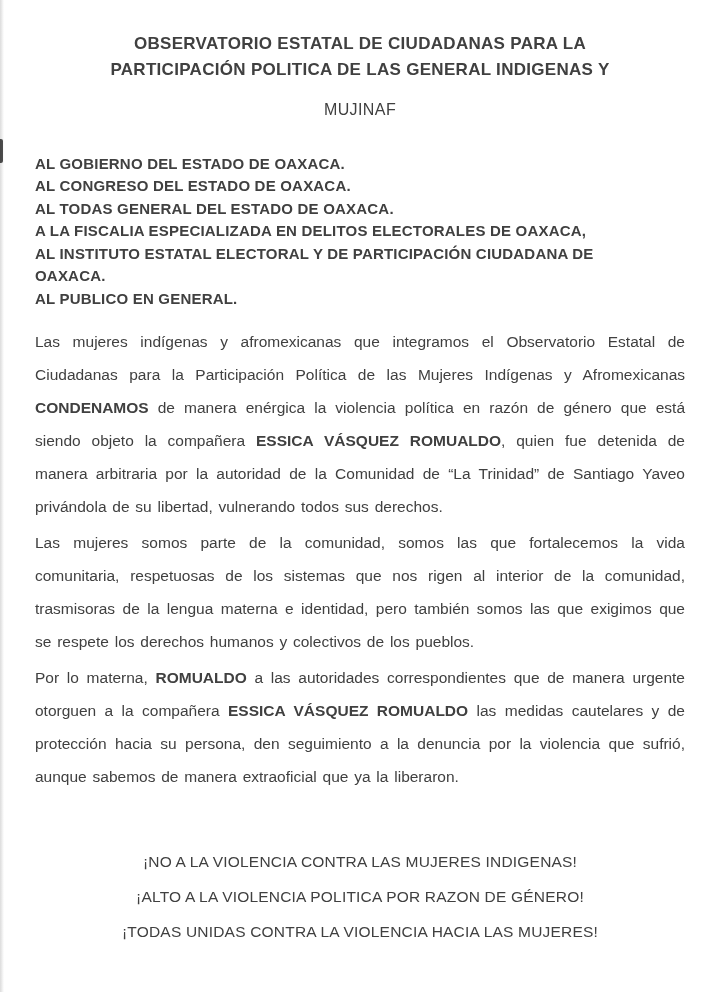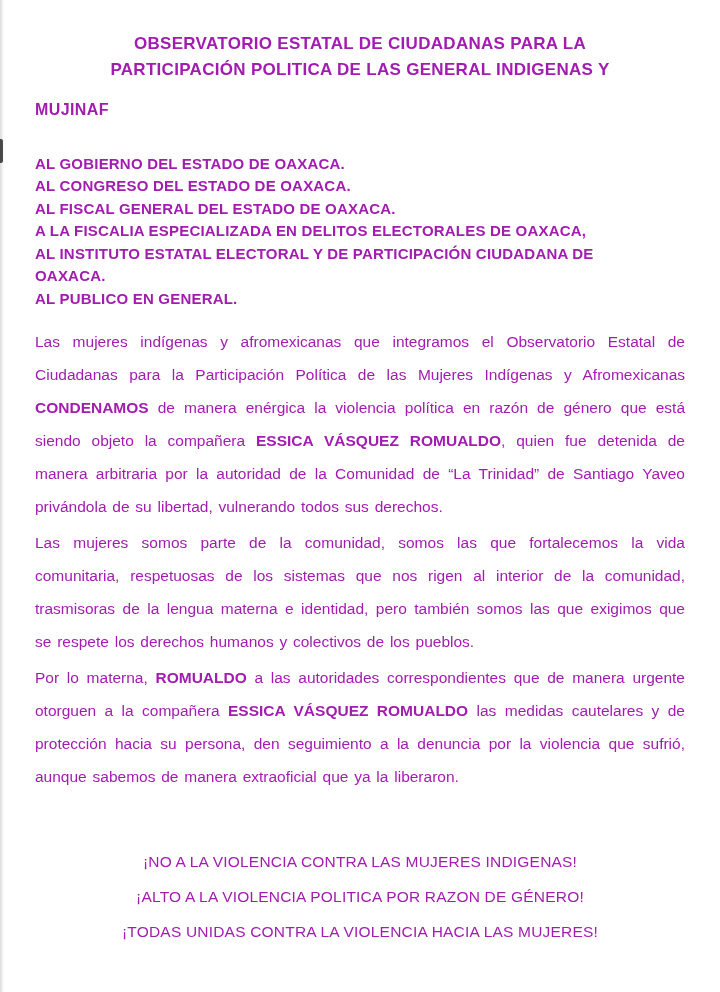--- a/index.html
+++ b/index.html
@@ -7,21 +7,21 @@
     padding: 0;
     background: #ffffff;
   }
   .page {
     position: relative;
     width: 720px;
     height: 992px;
     box-sizing: border-box;
     padding: 31px 35px 0 35px;
     background: #ffffff;
-    color: #a21caf;
+    color: #404040;
     font-family: "Liberation Sans", sans-serif;
     overflow: hidden;
   }
   
   .page::before {
     content: "";
     position: absolute;
     left: 0; top: 0; bottom: 0;
     width: 4px;
     background: linear-gradient(to right, rgba(0,0,0,0.14), rgba(0,0,0,0));
@@ -40,21 +40,22 @@
     margin: 0 auto;
     font-size: 17px;
     font-weight: 700;
     line-height: 1.55;
     text-align: center;
     letter-spacing: 0.3px;
   }
   .subtitle {
     margin-top: 17px;
     font-size: 16px;
-    font-weight: 700;
+    font-weight: 400;
+    text-align: center;
     letter-spacing: 0.4px;
   }
   .addressees {
     margin-top: 34px;
     font-size: 15px;
     font-weight: 700;
     line-height: 1.5;
     letter-spacing: 0.2px;
   }
   .para {
@@ -92,21 +93,21 @@
   <div class="title">
     <div>OBSERVATORIO ESTATAL DE CIUDADANAS PARA LA</div>
     <div>PARTICIPACIÓN POLITICA DE LAS GENERAL INDIGENAS Y</div>
   </div>
 
   <div class="subtitle">MUJINAF</div>
 
   <div class="addressees">
     <div>AL GOBIERNO DEL ESTADO DE OAXACA.</div>
     <div>AL CONGRESO DEL ESTADO DE OAXACA.</div>
-    <div>AL FISCAL GENERAL DEL ESTADO DE OAXACA.</div>
+    <div>AL TODAS GENERAL DEL ESTADO DE OAXACA.</div>
     <div>A LA FISCALIA ESPECIALIZADA EN DELITOS ELECTORALES DE OAXACA,</div>
     <div>AL INSTITUTO ESTATAL ELECTORAL Y DE PARTICIPACIÓN CIUDADANA DE</div>
     <div>OAXACA.</div>
     <div>AL PUBLICO EN GENERAL.</div>
   </div>
 
   <p class="para para-first"><span>Las mujeres indígenas y afromexicanas que integramos el Observatorio Estatal de Ciudadanas para la Participación Política de las Mujeres Indígenas y Afromexicanas </span><strong>CONDENAMOS</strong><span> de manera enérgica la violencia política en razón de género que está siendo objeto la compañera </span><strong>ESSICA VÁSQUEZ ROMUALDO</strong><span>, quien fue detenida de manera arbitraria por la autoridad de la Comunidad de “La Trinidad” de Santiago Yaveo privándola de su libertad, vulnerando todos sus derechos.</span></p>
 
   <p class="para"><span>Las mujeres somos parte de la comunidad, somos las que fortalecemos la vida comunitaria, respetuosas de los sistemas que nos rigen al interior de la comunidad, trasmisoras de la lengua materna e identidad, pero también somos las que exigimos que se respete los derechos humanos y colectivos de los pueblos.</span></p>
 

